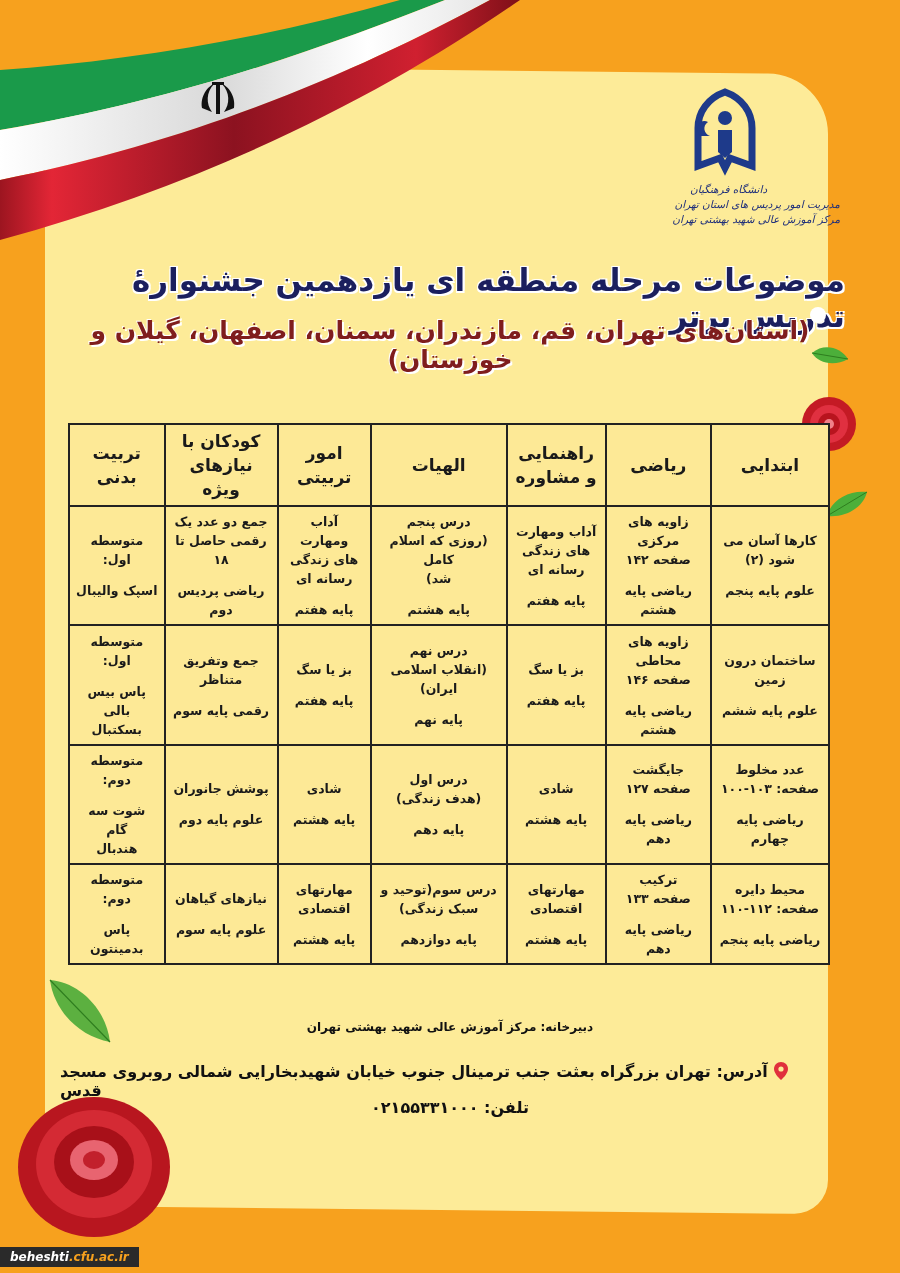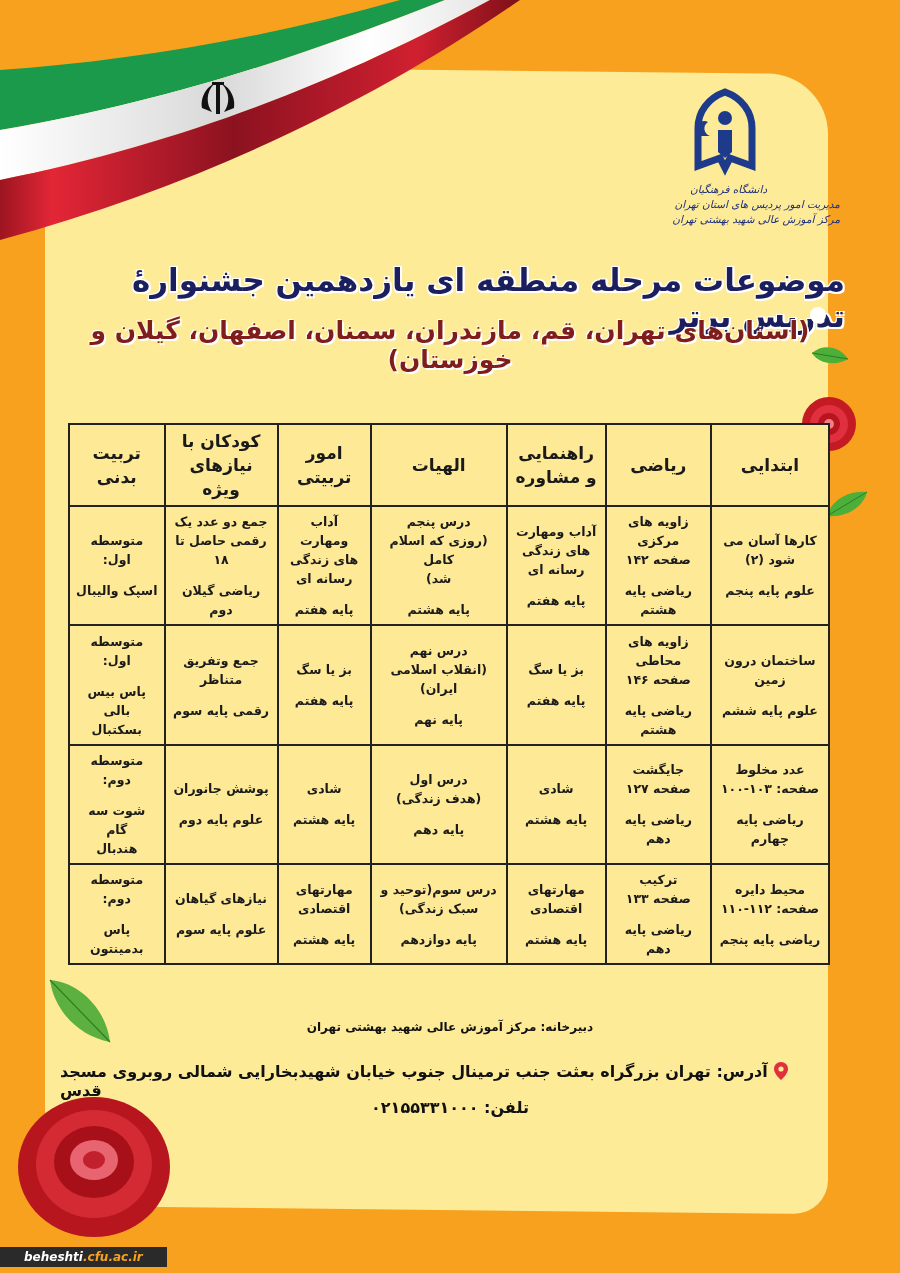--- a/index.html
+++ b/index.html
@@ -44,21 +44,21 @@
   table.topics th { font-size: 17px; line-height: 24px; height: 60px; }
   table.topics td { font-size: 12.5px; line-height: 19px; }
   .cell-topic { display: block; white-space: pre-line; }
   .cell-grade { display: block; margin-top: 12px; }
   .footer { position: absolute; left: 80px; right: 80px; direction: rtl; text-align: center; font-weight: bold; color: #111; }
   .f1 { top: 1020px; font-size: 12px; }
   .f2 { top: 1062px; font-size: 16px; text-align: left; right: 82px; left: 60px; }
   .f3 { top: 1098px; font-size: 16px; }
   .pin { display: inline-block; vertical-align: -3px; margin-left: 6px; }
   .watermark {
-    position: absolute; left: 0; top: 1247px; height: 20px; padding: 0 24px;
+    position: absolute; left: 0; top: 1247px; height: 20px; padding: 0 10px;
     background: #2a2a2a; color: #fff; font-size: 12px; line-height: 20px;
     font-weight: bold; font-style: italic;
   }
   .watermark .dom { color: #f7a11e; }
   .deco { position: absolute; }
 </style>
 </head>
 <body>
 
 <div class="card"></div>
@@ -172,21 +172,21 @@
       <td>
           <span class="cell-topic">آداب ومهارت
 های زندگی
 رسانه ای</span>
           <span class="cell-grade">پایه هفتم</span>
         </td>
       <td>
           <span class="cell-topic">جمع دو عدد یک
 رقمی حاصل تا
 ۱۸</span>
-          <span class="cell-grade">ریاضی گیلان دوم</span>
+          <span class="cell-grade">ریاضی پردیس دوم</span>
         </td>
       <td>
           <span class="cell-topic">متوسطه اول:</span>
           <span class="cell-grade">اسپک والیبال</span>
         </td>
     </tr>
     <tr>
       <td>
           <span class="cell-topic">ساختمان درون زمین</span>
           <span class="cell-grade">علوم پایه ششم</span>

